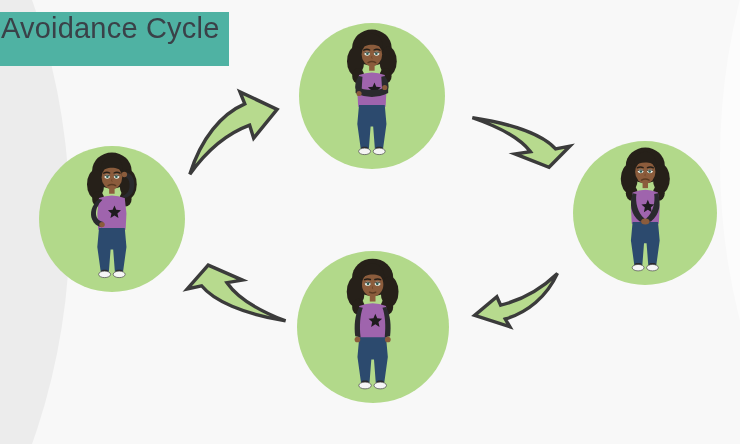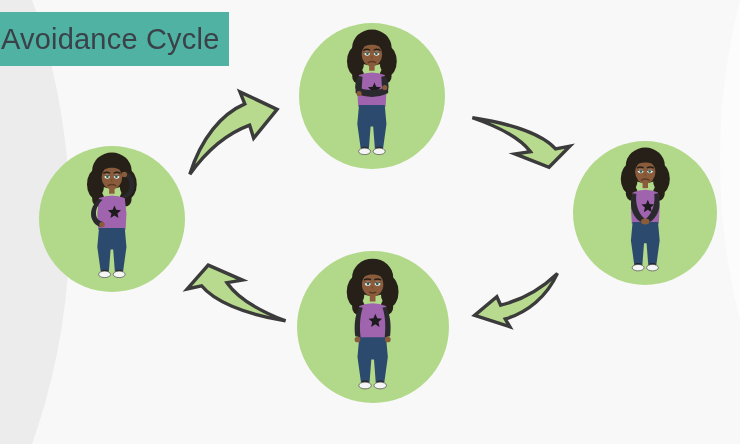--- a/index.html
+++ b/index.html
@@ -3,21 +3,21 @@
 <meta charset="utf-8">
 <style>
   html,body{margin:0;padding:0;}
   body{font-family:"Liberation Sans",sans-serif;background:#fff;}
   .stage{position:relative;width:740px;height:444px;overflow:hidden;background:var(--page_bg,#f8f8f8);}
   .bg-svg{position:absolute;left:0;top:0;width:740px;height:444px;pointer-events:none;}
   .bg-left{fill:var(--page_bg_left,#ececec);}
   .bg-right{fill:var(--page_bg_right,#fcfcfc);}
 
   .title-box{position:absolute;left:0;top:12px;width:229px;height:54px;
-    background:var(--title_bg,#4fb2a3);display:flex;align-items:center;}
+    background:var(--title_bg,#4fb2a3);display:flex;align-items:flex-start;}
   .title-box span{color:var(--title_text,#3a4148);font-size:29px;letter-spacing:.2px;
     white-space:nowrap;padding-left:1px;}
 
   .circle{position:absolute;border-radius:50%;background:var(--stage_circle,#b2d98a);
     display:flex;align-items:center;justify-content:center;}
   .circle-top{left:299px;top:23px;width:146px;height:146px;}
   .circle-left{left:39px;top:146px;width:146px;height:146px;}
   .circle-right{left:573px;top:141px;width:144px;height:144px;}
   .circle-bottom{left:297px;top:251px;width:152px;height:152px;}
   .figure{height:94%;width:auto;display:block;}

